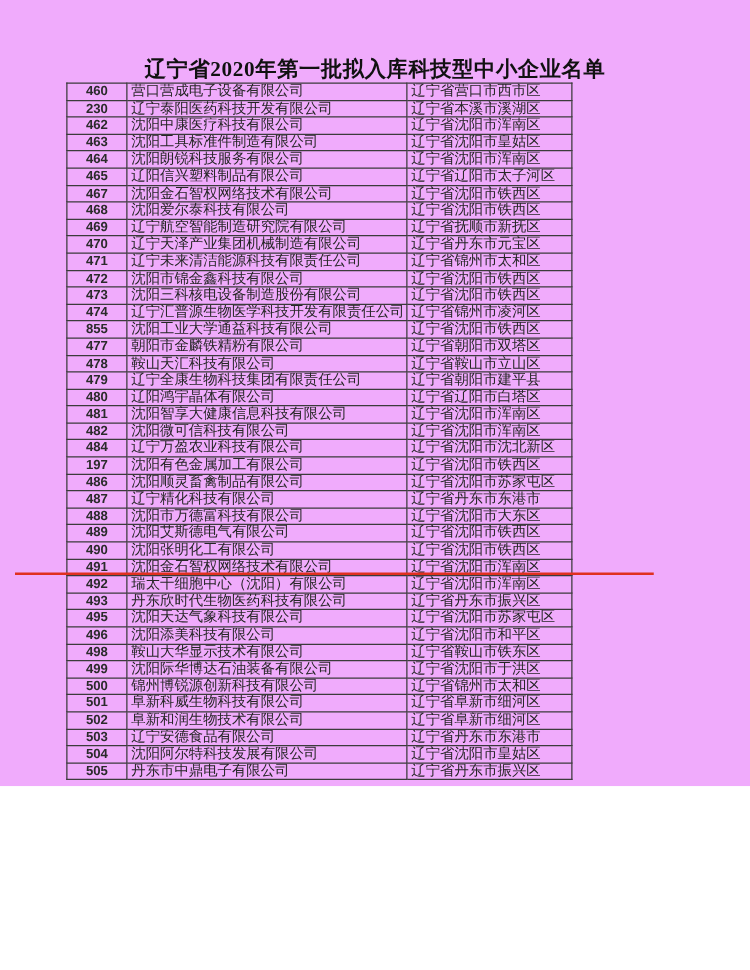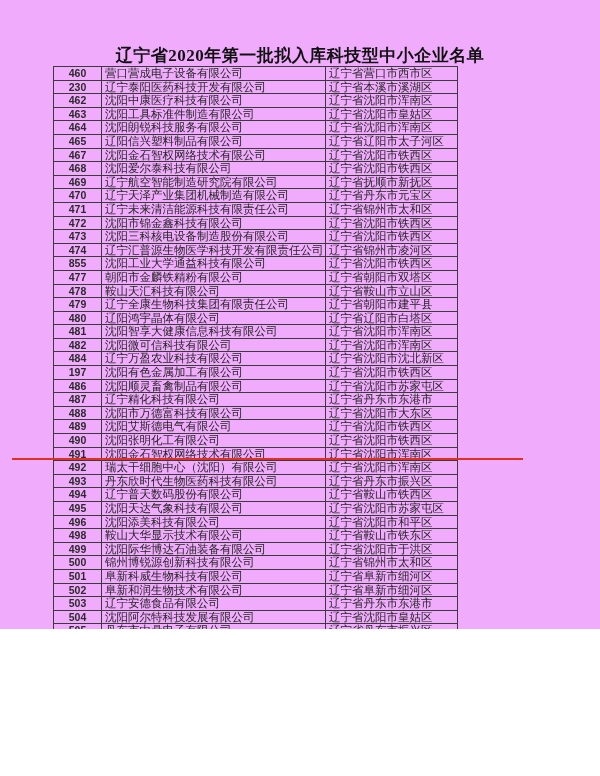--- a/index.html
+++ b/index.html
@@ -230,25 +230,20 @@
           <td class="row-number-cell">492</td>
           <td class="company-name-cell">瑞太干细胞中心（沈阳）有限公司</td>
           <td class="location-cell">辽宁省沈阳市浑南区</td>
         </tr>
         <tr>
           <td class="row-number-cell">493</td>
           <td class="company-name-cell">丹东欣时代生物医药科技有限公司</td>
           <td class="location-cell">辽宁省丹东市振兴区</td>
         </tr>
         <tr>
-          <td class="row-number-cell">494</td>
-          <td class="company-name-cell">辽宁普天数码股份有限公司</td>
-          <td class="location-cell">辽宁省鞍山市铁西区</td>
-        </tr>
-        <tr>
           <td class="row-number-cell">495</td>
           <td class="company-name-cell">沈阳天达气象科技有限公司</td>
           <td class="location-cell">辽宁省沈阳市苏家屯区</td>
         </tr>
         <tr>
           <td class="row-number-cell">496</td>
           <td class="company-name-cell">沈阳添美科技有限公司</td>
           <td class="location-cell">辽宁省沈阳市和平区</td>
         </tr>
         <tr>

